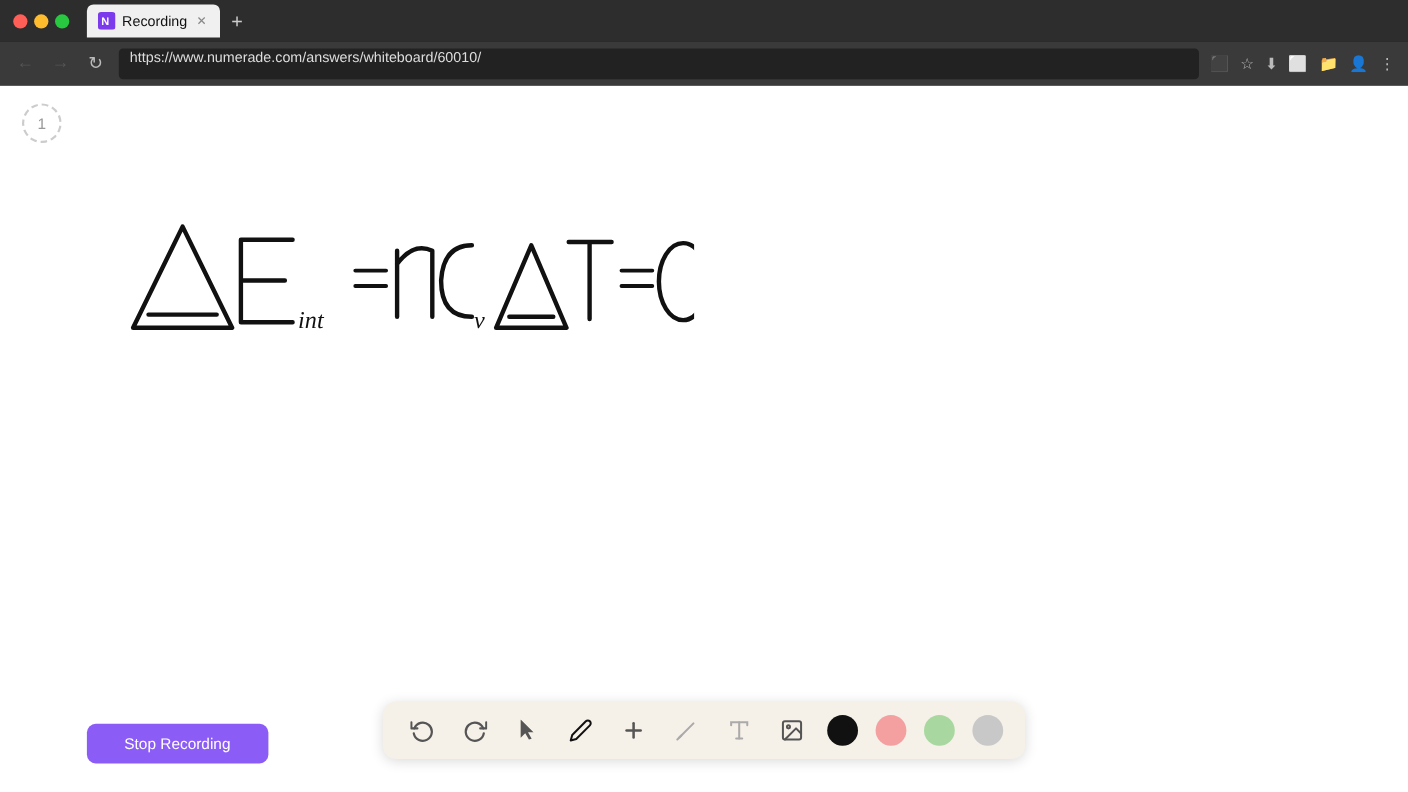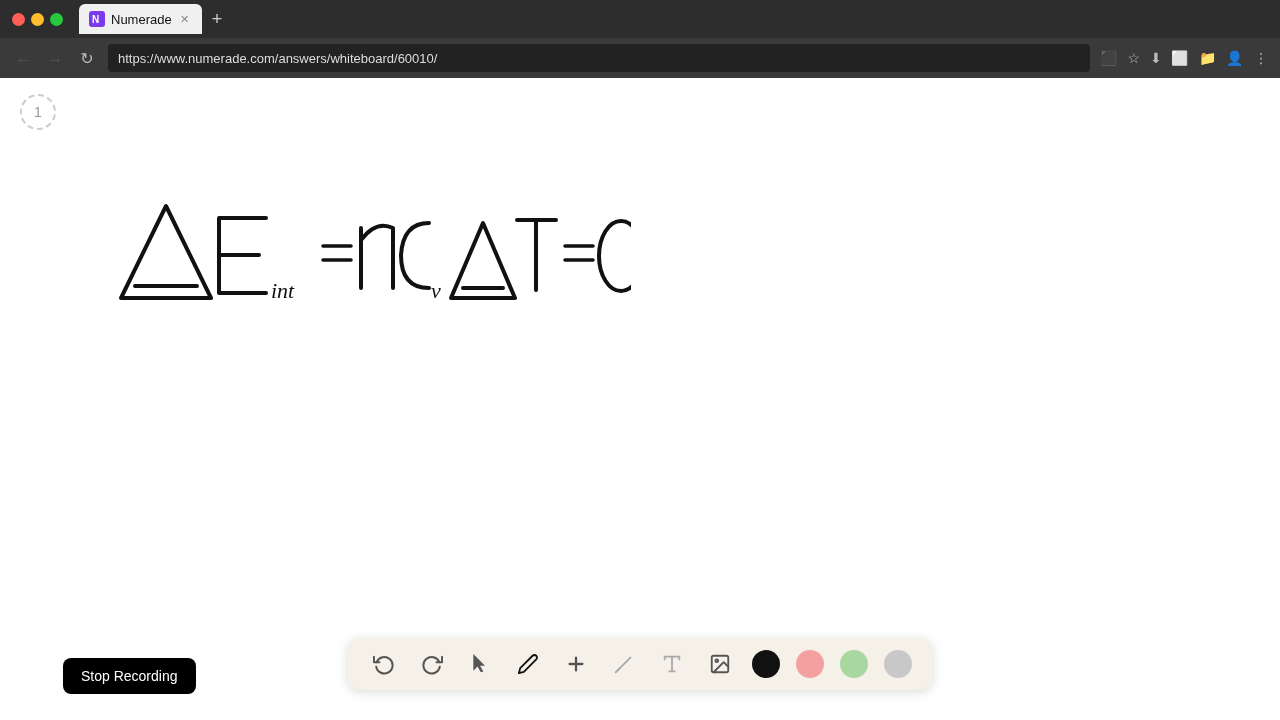--- a/index.html
+++ b/index.html
@@ -115,21 +115,21 @@
     }
 
     .nav-btn.disabled { color: #555; cursor: default; }
 
     .address-bar {
       flex: 1;
       background: #222;
       border-radius: 4px;
       height: 28px;
       display: flex;
-      align-items: center;
+      align-items: flex-start;
       padding: 0 10px;
       color: #ddd;
       font-size: 13px;
     }
 
     .toolbar-icons {
       display: flex;
       gap: 10px;
       align-items: center;
     }
@@ -205,26 +205,26 @@
       width: 28px;
       height: 28px;
       border-radius: 50%;
       cursor: pointer;
     }
 
     
     .stop-recording-btn {
       position: absolute;
       bottom: 26px;
-      left: 63px;
-      background: #000000;
+      left: 79px;
+      background: #8b5cf6;
       color: white;
       border: none;
       border-radius: 8px;
-      padding: 10px 18px;
+      padding: 10px 34px;
       font-size: 14px;
       font-weight: 500;
       cursor: pointer;
     }
   </style>
 </head>
 <body>
 
 <div class="browser-window">
 
@@ -235,21 +235,21 @@
       <div class="traffic-light tl-green"></div>
     </div>
     <div class="tab-bar">
       <div class="tab active">
         <div class="tab-favicon">
           <svg width="16" height="16" viewBox="0 0 16 16">
             <rect width="16" height="16" rx="3" fill="#7c3aed"></rect>
             <text x="3" y="12" font-size="10" fill="white" font-weight="bold">N</text>
           </svg>
         </div>
-        <span>Numerade</span>
+        <span>Recording</span>
         <div class="tab-close">✕</div>
       </div>
       <div class="new-tab-btn">+</div>
     </div>
   </div>
 
   <div class="address-bar-row">
     <div class="nav-btn disabled">←</div>
     <div class="nav-btn disabled">→</div>
     <div class="nav-btn">↻</div>

